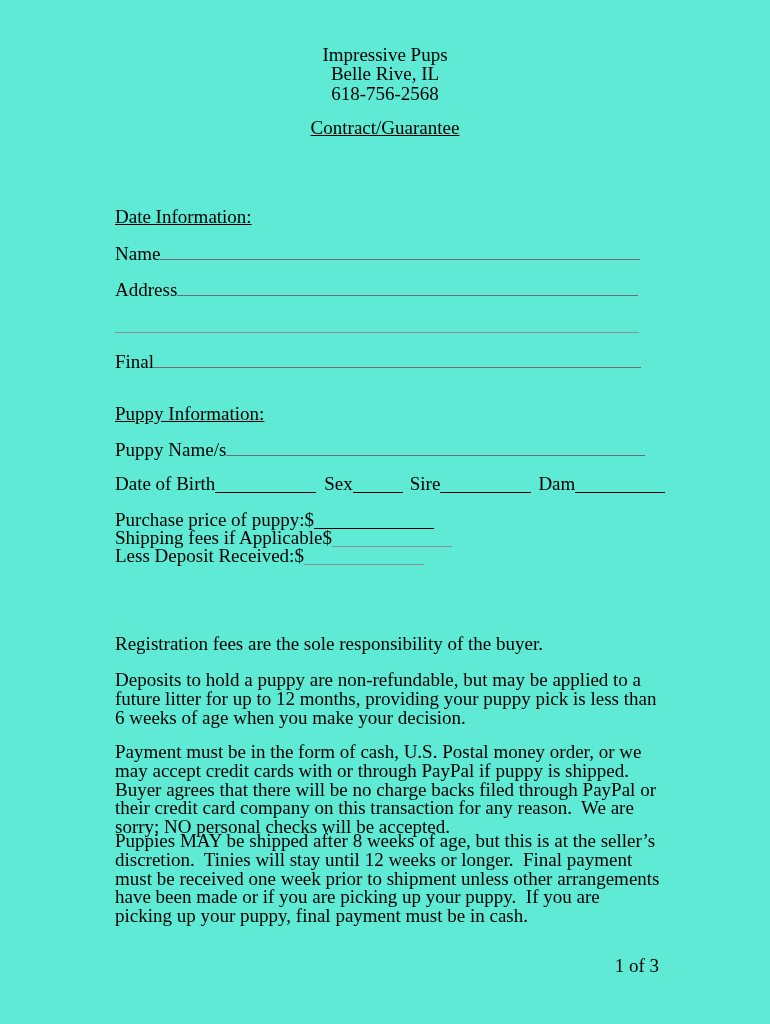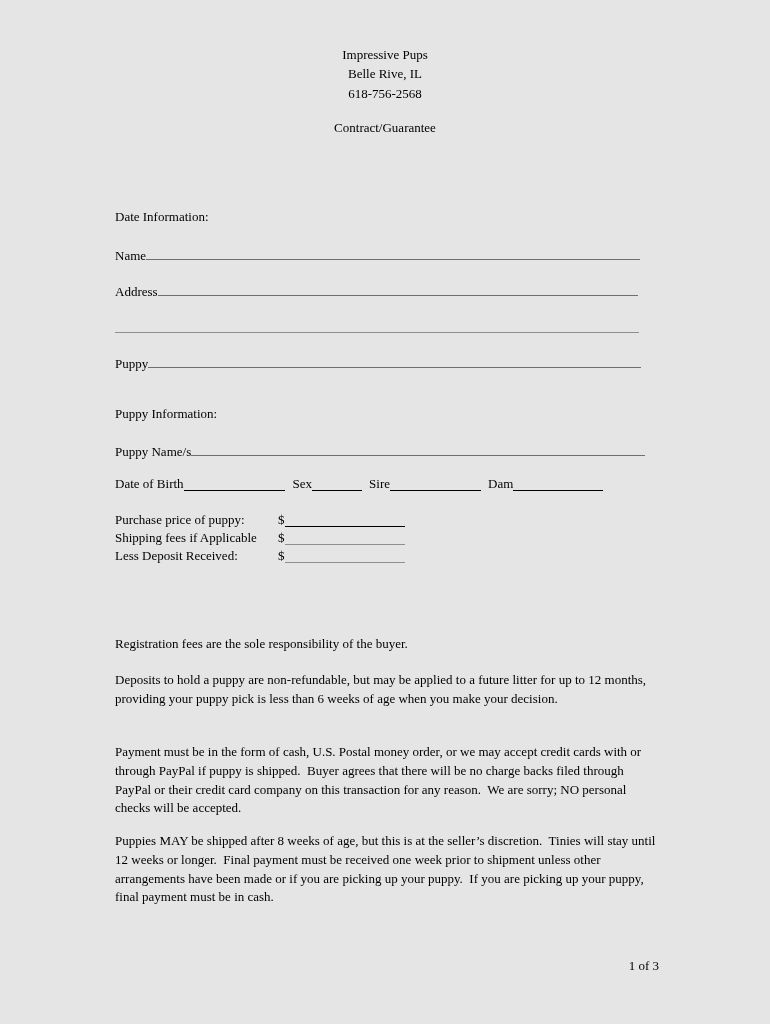--- a/index.html
+++ b/index.html
@@ -1,23 +1,23 @@
 <!DOCTYPE html>
 <html><head>
 <meta charset="utf-8">
 <style>
   html,body{margin:0;padding:0;background:#ffffff;}
   .page{
-    position:relative;width:770px;height:1024px;background:#e5e5e5;
+    position:relative;width:770px;height:1024px;background:#5eead4;
     font-family:"Liberation Serif","DejaVu Serif",serif;
-    font-size:13px;color:#000;line-height:19px;overflow:hidden;
+    font-size:19px;color:#000;line-height:19px;overflow:hidden;
   }
   .abs{position:absolute;}
   .ctr{left:0;width:770px;text-align:center;}
-  .und{text-align:center;}
+  .und{text-decoration:underline;text-align:center;}
   .nowrap{white-space:nowrap;}
   
   .fl{display:inline-block;height:15px;margin-bottom:-3px;border-bottom:1.5px solid #000;}
   .g1{border-bottom-color:#6f6f6f;}   
   .g2{border-bottom-color:#8f8f8f;}   
   .frow{position:absolute;display:flex;align-items:baseline;}
   .grow{flex:1;}
   .plabel{display:inline-block;min-width:163px;white-space:nowrap;}
   .para{position:absolute;left:115px;width:545px;line-height:18.8px;white-space:pre-wrap;}
   .w50{width:50px;}.w76{width:76px;}.w90{width:90px;}.w91{width:91px;}
@@ -52,21 +52,21 @@
   <div class="frow" style="top:280px;left:115px;width:523px">
     <span>Address</span>
     <span class="fl g1 grow"></span>
   </div>
 
   <div class="frow" style="top:317px;left:115px;width:524px">
     <span class="fl g2 grow"></span>
   </div>
 
   <div class="frow" style="top:352px;left:115px;width:526px">
-    <span>Puppy</span>
+    <span>Final</span>
     <span class="fl g1 grow"></span>
   </div>
 
   <div class="abs und" style="top:404px;left:115px">Puppy Information:</div>
 
   <div class="frow" style="top:440px;left:115px;width:530px">
     <span>Puppy Name/s</span>
     <span class="fl g1 grow"></span>
   </div>
 

